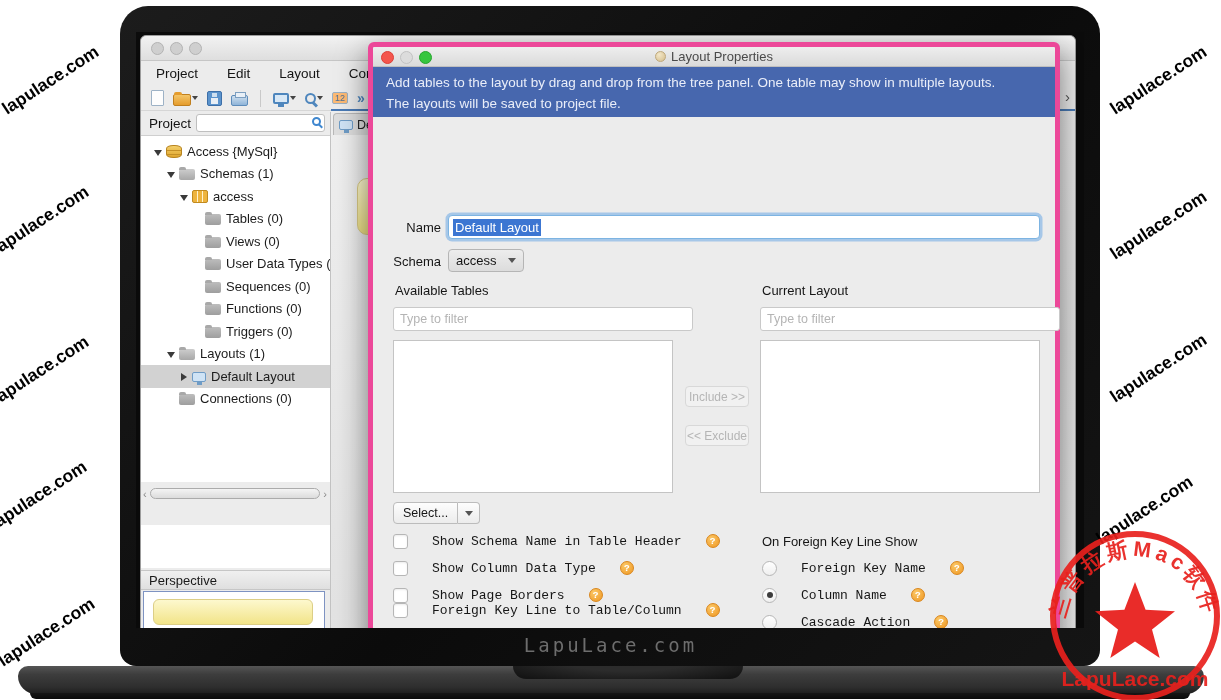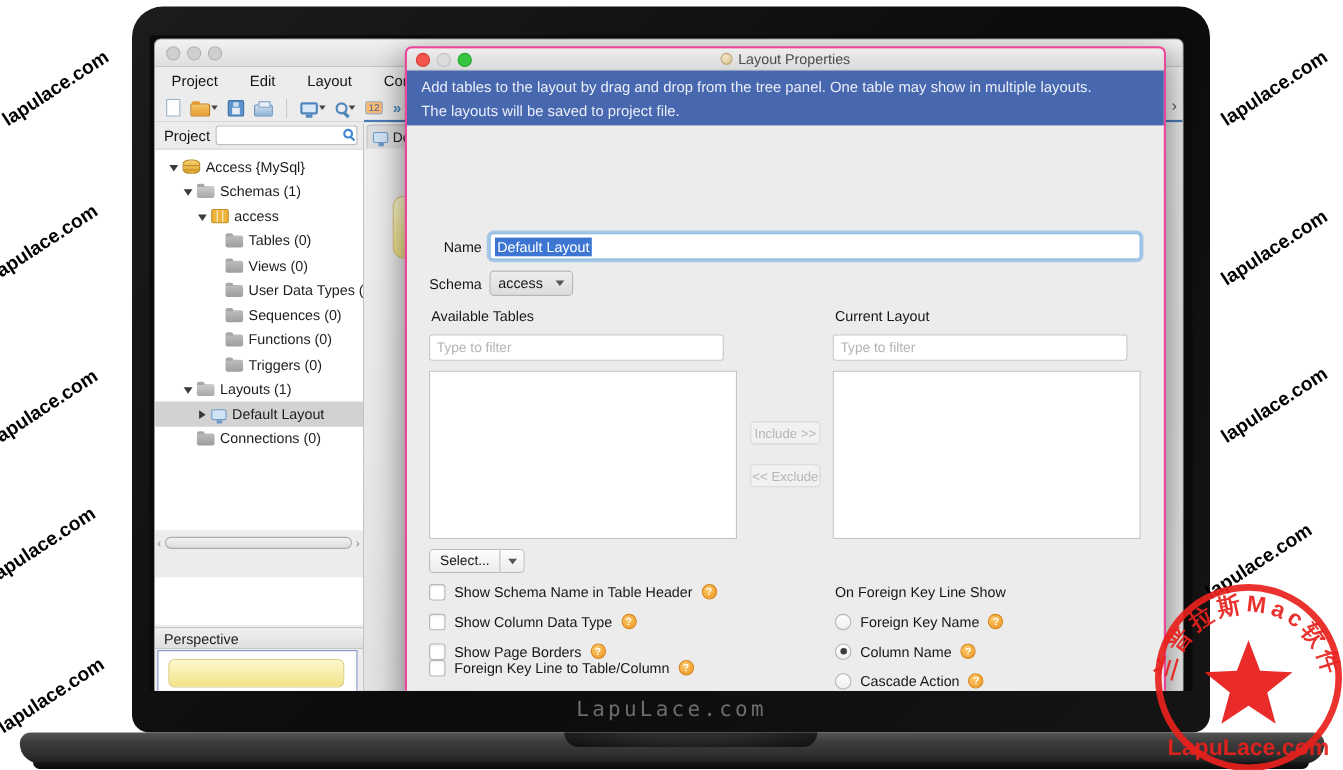--- a/index.html
+++ b/index.html
@@ -145,21 +145,21 @@
   .tab { position:absolute; left:2px; top:2px; width:60px; height:22px; background:#dedede;
     border:1px solid #b8b8b8; border-bottom:none; border-radius:4px 4px 0 0; display:flex;
     align-items:center; gap:4px; padding-left:5px; font-size:12.5px; color:#222;
     overflow:hidden; }
   .canvas-shape { position:absolute; left:26px; top:67px; width:42px; height:57px;
     background:linear-gradient(#fdf8ce,#eee083); border:1px solid #d9ca84;
     border-radius:10px; }
 
   
   #dialog { position:absolute; left:232px; top:10px; width:692px; height:620px;
-    background:#ececec; border:2px solid #ec4899; border-radius:6px 6px 0 0;
+    background:#ececec; border:5px solid #ec4899; border-radius:6px 6px 0 0;
     box-shadow:0 10px 30px rgba(0,0,0,.5); }
   .dlg-titlebar { position:relative; height:20px; background:linear-gradient(#eeeeee,#dadada);
     border-bottom:1px solid #bfbfbf; border-radius:6px 6px 0 0; display:flex;
     align-items:center; justify-content:center; font-size:13px; color:#4a4a4a; gap:5px; }
   .dlg-lights { position:absolute; left:8px; top:4px; display:flex; gap:6px; }
   .l-red { background:#f4564d; border:1px solid #dd3f38; }
   .l-dim { background:#dcdcdc; border:1px solid #c2c2c2; }
   .l-grn { background:#36c63f; border:1px solid #27a52f; }
   .title-orb { width:11px; height:11px; border-radius:50%;
     background:radial-gradient(circle at 35% 30%,#f3e7c8,#d4bd8d); border:1px solid #bfa87a; }
@@ -174,39 +174,39 @@
     padding-left:4px; font-size:13px; }
   .sel-text { background:#3c76d2; color:#fff; padding:1px 2px; }
   .schema-dd { position:absolute; left:75px; top:132px; width:76px; height:23px;
     background:linear-gradient(#ededed,#dcdcdc); border:1px solid #b5b5b5; border-radius:4px;
     display:flex; align-items:center; justify-content:space-between; padding:0 7px;
     font-size:13px; }
   .dd-caret { width:0; height:0; border-left:4px solid transparent;
     border-right:4px solid transparent; border-top:5px solid #555; }
 
   .col-label { position:absolute; top:166px; }
-  .filter { position:absolute; top:190px; width:268px; height:24px; background:#fff;
+  .filter { position:absolute; top:190px; width:300px; height:24px; background:#fff;
     border:1px solid #c9c9c9; border-radius:3px; font-size:12.5px; padding:0 6px;
     outline:none; color:#4d7c0f; }
   .filter::placeholder { color:#b4b4b4; }
   .listbox { position:absolute; top:223px; width:280px; height:153px; background:#fff;
     border:1px solid #c4c4c4; }
   .midbtn { position:absolute; left:312px; width:64px; height:21px; background:#f1f1f1;
     border:1px solid #d8d8d8; border-radius:4px; color:#b5b5b5; font-size:12px;
     display:flex; align-items:center; justify-content:center; }
 
   .select-btn { position:absolute; left:20px; top:385px; height:22px; display:flex; }
   .select-main { padding:0 9px; background:linear-gradient(#fdfdfd,#ececec);
     border:1px solid #bcbcbc; border-radius:4px 0 0 4px; font-size:12.5px; display:flex;
     align-items:center; }
   .select-arrow { width:22px; background:linear-gradient(#fdfdfd,#ececec);
     border:1px solid #bcbcbc; border-left:none; border-radius:0 4px 4px 0; display:flex;
     align-items:center; justify-content:center; }
 
-  .optrow { position:absolute; display:flex; align-items:center; gap:8px; height:18px; }
+  .optrow { position:absolute; display:flex; align-items:center; gap:24px; height:18px;font-family:Liberation Mono, monospace; }
   .cbox { width:15px; height:15px; background:#fff; border:1px solid #b6b6b6;
     border-radius:3px; box-shadow:inset 0 1px 2px rgba(0,0,0,.08); flex:none; }
   .rad { width:15px; height:15px; background:linear-gradient(#fff,#efefef);
     border:1px solid #b6b6b6; border-radius:50%; flex:none; position:relative; }
   .rad.on:after { content:""; position:absolute; left:3.5px; top:3.5px; width:6px;
     height:6px; border-radius:50%; background:#3c3c3c; }
   .qbadge { width:14px; height:14px; border-radius:50%;
     background:radial-gradient(circle at 35% 30%,#fbc868,#ef9722); border:1px solid #d9861c;
     color:#fff; font-size:9.5px; font-weight:bold; display:flex; align-items:center;
     justify-content:center; flex:none; }

